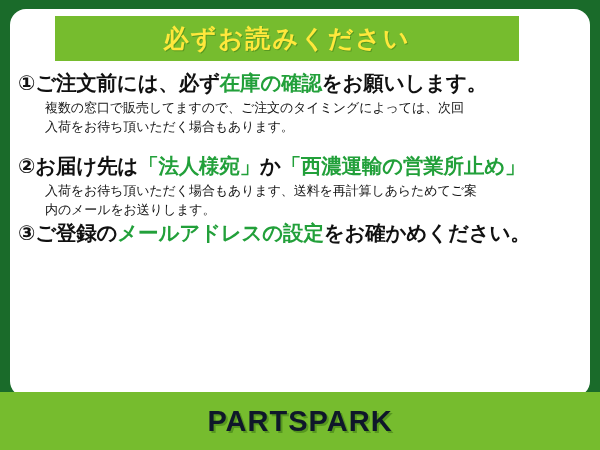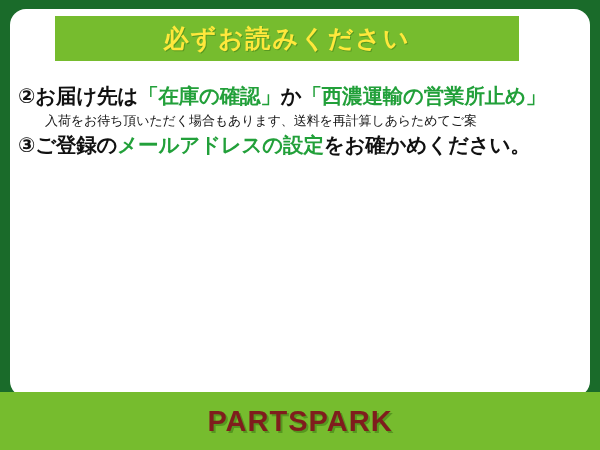--- a/index.html
+++ b/index.html
@@ -18,21 +18,21 @@
   #footer-band {
     position:absolute;
     left:0; right:0; bottom:0;
     height:58px;
     background:#76bc2e;
     display:flex;
     align-items:center;
     justify-content:center;
   }
   #brand {
-    color:#7f1d1d;
+    color:#0f172a;
     font-size:29px;
     font-weight:bold;
     letter-spacing:1px;
     text-shadow:2px 2px 0 rgba(60,120,20,0.55);
   }
   
   #panel {
     position:absolute;
     left:10px; top:9px;
     width:580px; height:388px;
@@ -92,27 +92,37 @@
 <div id="root">
 
   <div id="panel">
 
     <div id="header-banner">
       <span id="header-title">必ずお読みください</span>
     </div>
 
     <div id="items">
 
+      <div class="item" id="item-1">
+        <div class="item-heading">
+          <span class="num">①</span><span>ご注文前には、必ず</span><span class="hl">在庫の確認</span><span>をお願いします。</span>
+        </div>
+        <div class="item-body">
+          <div>複数の窓口で販売してますので、ご注文のタイミングによっては、次回</div>
+          <div>入荷をお待ち頂いただく場合もあります。</div>
+        </div>
+      </div>
 
       <div class="item" id="item-2">
         <div class="item-heading">
-          <span class="num">②</span><span>お届け先は</span><span class="hl">「在庫の確認」</span><span>か</span><span class="hl">「西濃運輸の営業所止め」</span>
+          <span class="num">②</span><span>お届け先は</span><span class="hl">「法人様宛」</span><span>か</span><span class="hl">「西濃運輸の営業所止め」</span>
         </div>
         <div class="item-body">
           <div>入荷をお待ち頂いただく場合もあります、送料を再計算しあらためてご案</div>
+          <div>内のメールをお送りします。</div>
         </div>
       </div>
 
       <div class="item" id="item-3">
         <div class="item-heading">
           <span class="num">③</span><span>ご登録の</span><span class="hl">メールアドレスの設定</span><span>をお確かめください。</span>
         </div>
       </div>
 
     </div>

